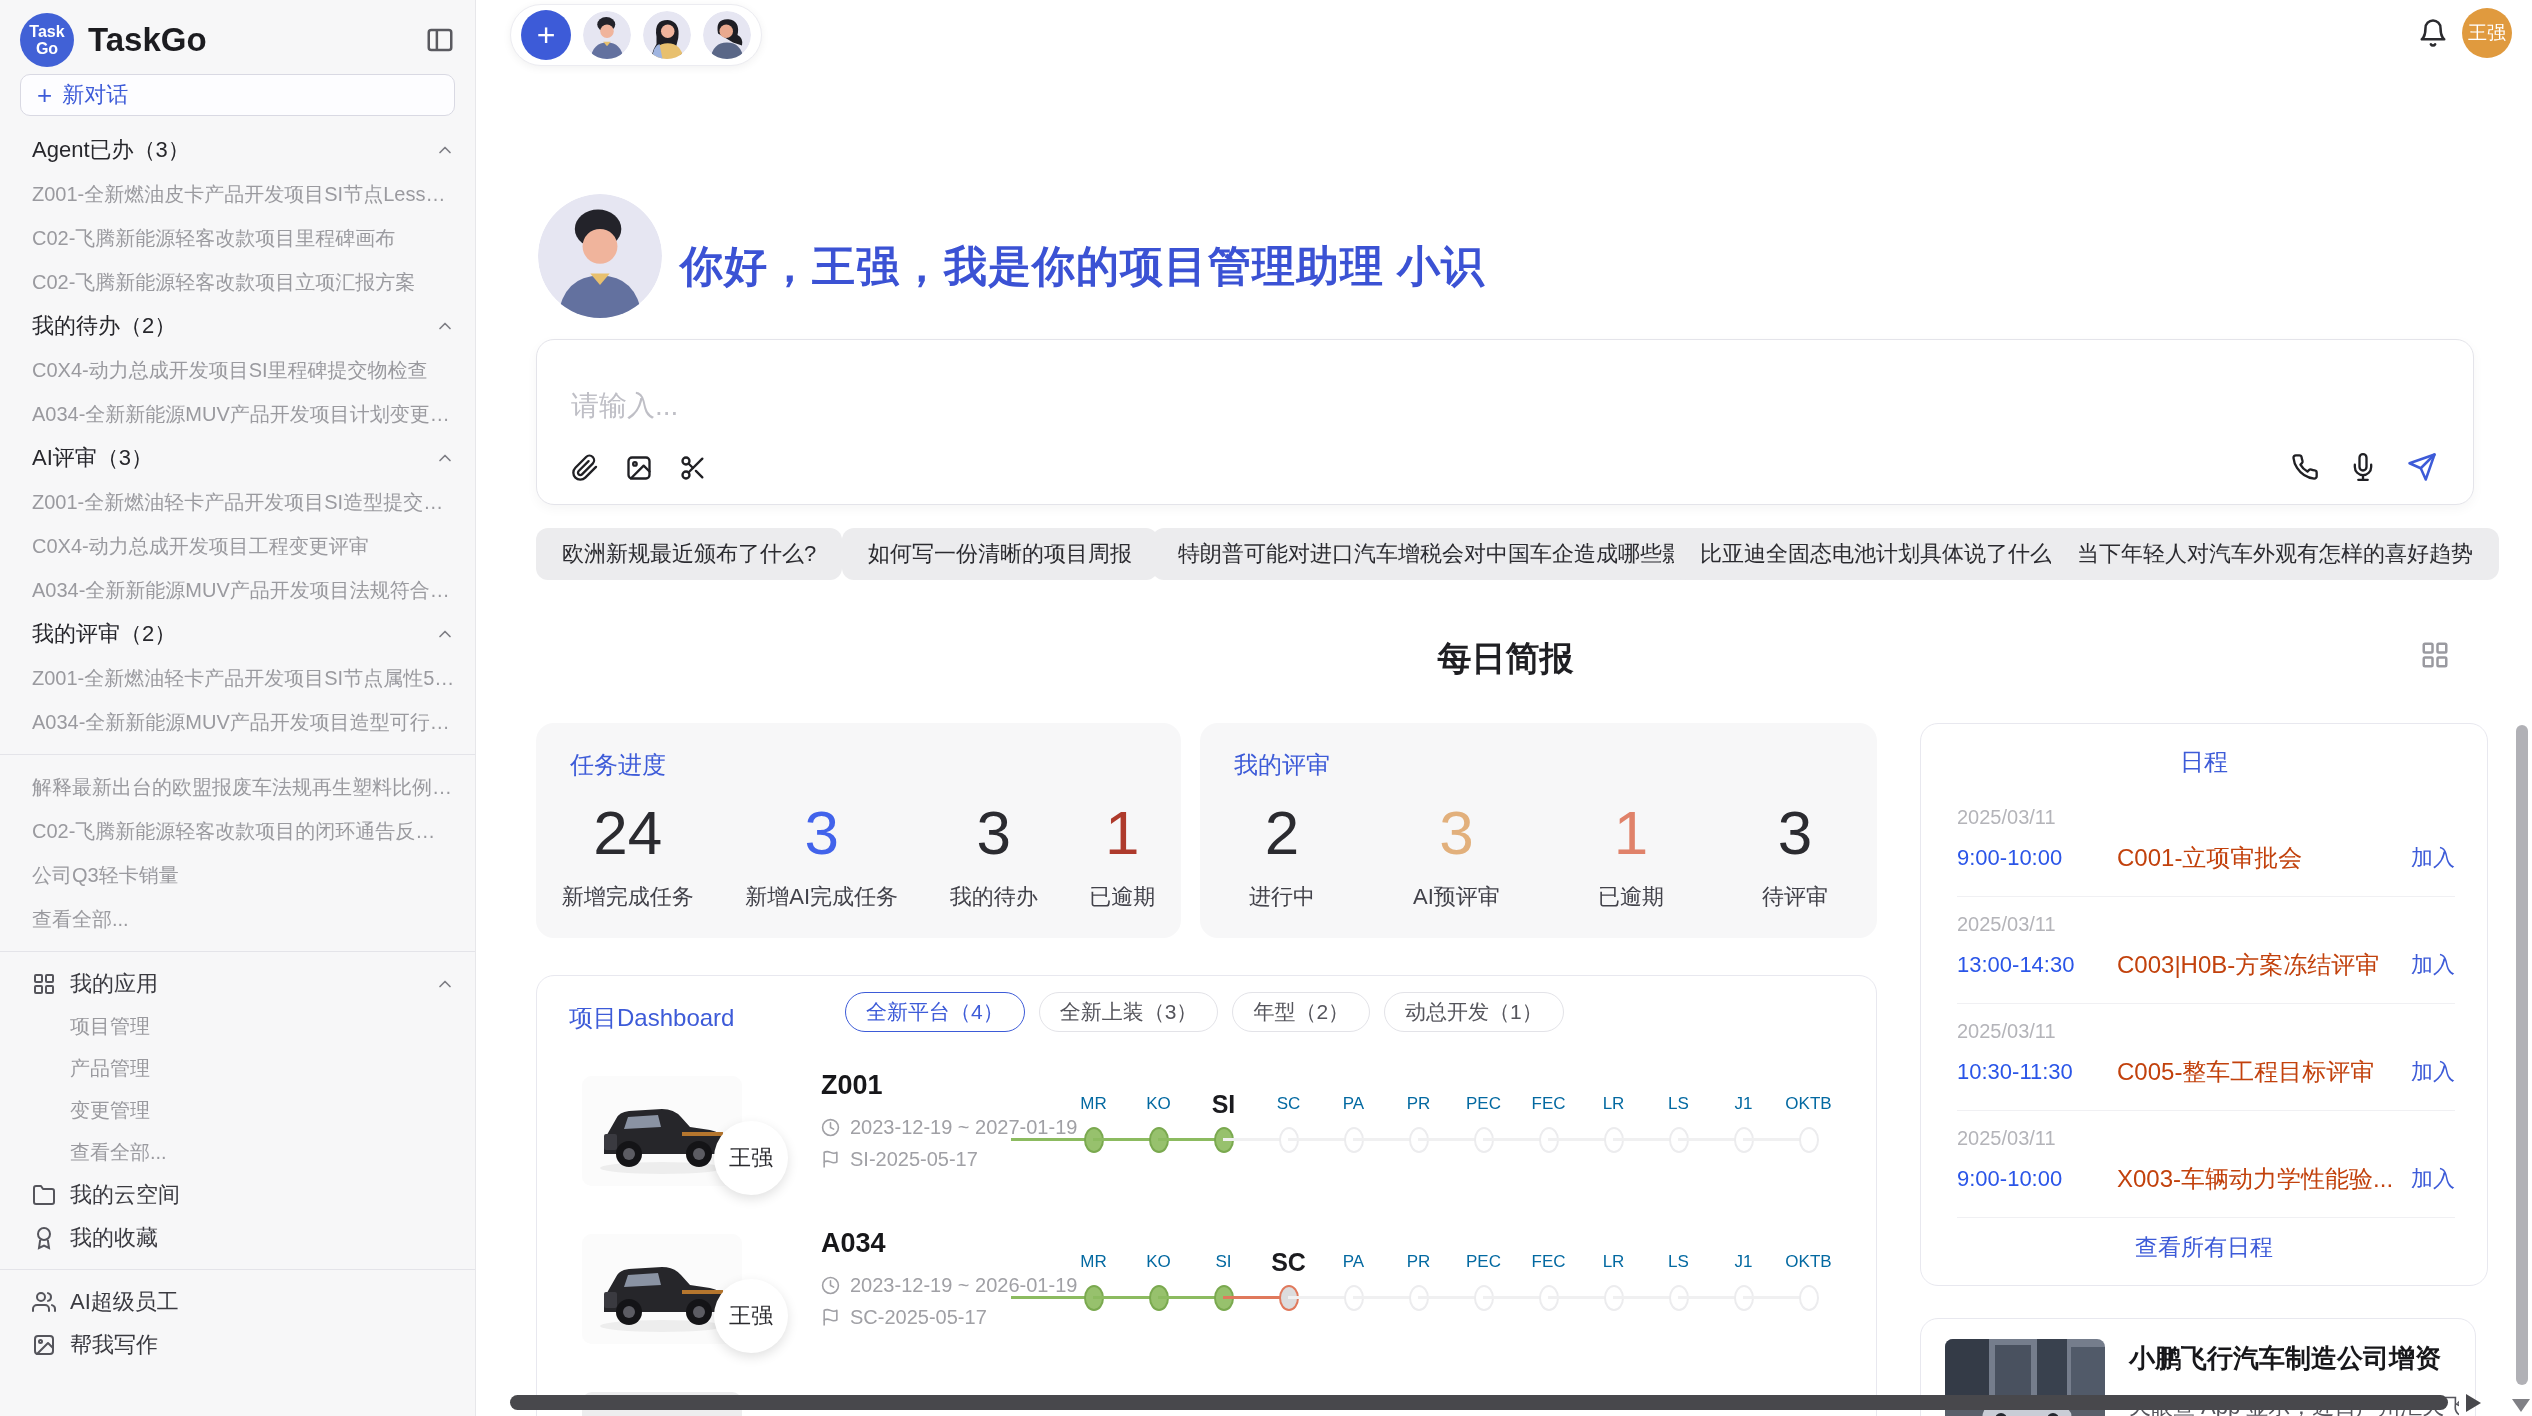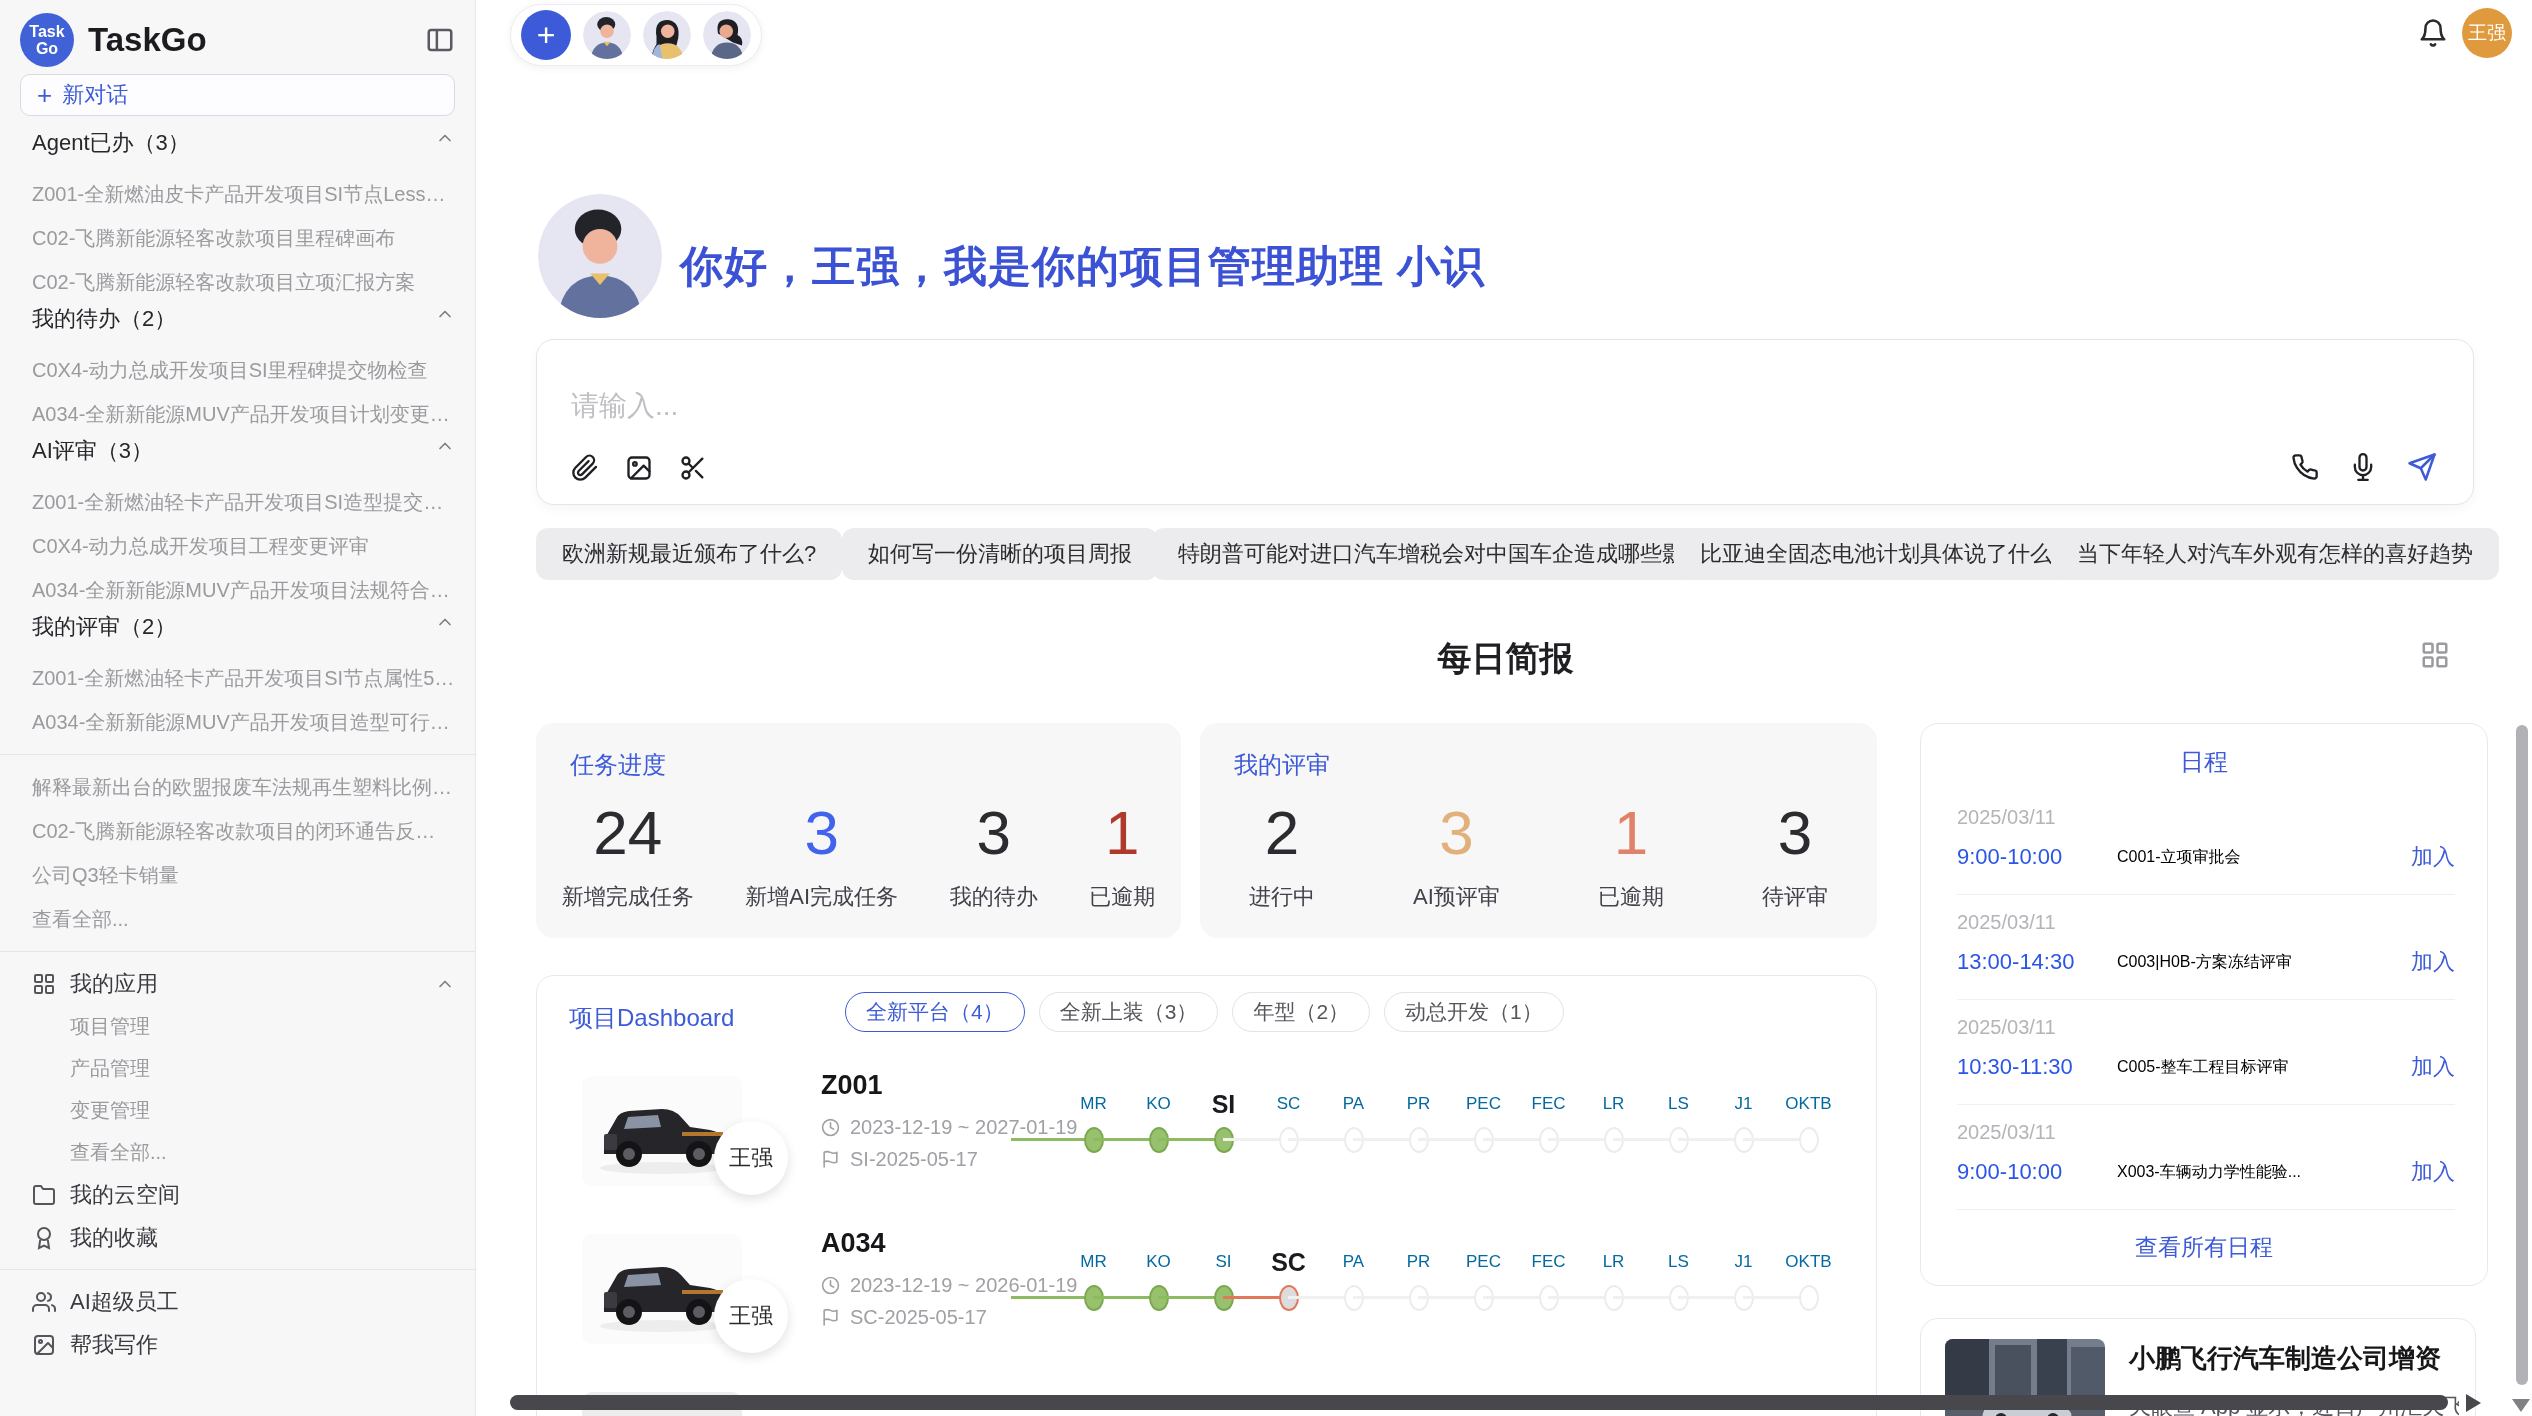--- a/index.html
+++ b/index.html
@@ -18,21 +18,21 @@
   .logo { width:54px; height:54px; border-radius:50%; background:#4161d6; color:#fff;
     display:flex; flex-direction:column; align-items:center; justify-content:center;
     font-size:16px; line-height:17px; font-weight:600; }
   .app-title { margin-left:14px; font-size:33px; font-weight:700; color:#1c1c20; }
   .panel-btn { margin-left:auto; color:#5a5a60; cursor:pointer; }
   .new-chat { margin:8px 20px 0 20px; height:42px; border:1px solid #d9d9e3; border-radius:10px;
     background:#fdfdff; display:flex; align-items:center; padding:0 16px;
     color:#3d5bd8; font-size:22px; }
   .new-chat .plus { font-size:26px; margin-right:10px; line-height:1; }
   .side-list { padding:12px 20px 0 32px; }
-  .sec-head { height:44px; display:flex; color:#27272c; font-size:22px; }
+  .sec-head { height:44px; display:flex; align-items:center; color:#27272c; font-size:22px; }
   .sec-head .chev { margin-left:auto; color:#7d7d84; }
   .sec-item { height:44px; line-height:44px; color:#9a9a9f; font-size:20px;
     white-space:nowrap; overflow:hidden; text-overflow:ellipsis; }
   .divider { height:1px; background:#e4e4e9; margin:10px -20px 10px -32px; }
   .menu-row { height:43px; display:flex; align-items:center; color:#3a3a40; font-size:22px; gap:14px; }
   .menu-row .mi { color:#55555c; }
   .menu-sub { height:42px; line-height:42px; color:#9a9a9f; font-size:20px; padding-left:38px;
     white-space:nowrap; overflow:hidden; text-overflow:ellipsis; }
 
   
@@ -84,21 +84,21 @@
   
   .sch-card { left:1920px; top:723px; width:568px; height:563px; background:#fff;
     border:1.5px solid #e8e8ef; border-radius:18px; }
   .sch-title { position:absolute; left:0; right:0; top:22px; text-align:center;
     font-size:24px; color:#3d5bd8; }
   .sch-list { position:absolute; left:36px; right:32px; top:66px; }
   .event { border-bottom:1px solid #f0f0f3; padding:16px 0 22px; }
   .ev-date { font-size:20px; color:#b4b4b9; margin-bottom:13px; }
   .ev-main { display:flex; align-items:center; }
   .ev-time { width:160px; font-size:22px; color:#2a55e8; }
-  .ev-title { flex:1; font-size:16px; color:#000000; white-space:nowrap; overflow:hidden; }
+  .ev-title { flex:1; font-size:24px; color:#c2410c; white-space:nowrap; overflow:hidden; }
   .ev-join { font-size:22px; color:#3d5bd8; }
   .view-all { position:absolute; left:0; right:0; top:508px; text-align:center;
     font-size:23px; color:#3d5bd8; }
 
   
   .dash-card { left:536px; top:975px; width:1341px; height:520px; background:#fff;
     border:1.5px solid #e8e8ef; border-radius:18px; }
   .dash-title { position:absolute; left:32px; top:26px; font-size:24px; color:#3d5bd8; }
   .dash-tabs { position:absolute; left:308px; top:16px; display:flex; gap:14px; }
   .tab { height:40px; border-radius:20px; border:1.5px solid #e3e3e8; background:#fff;

